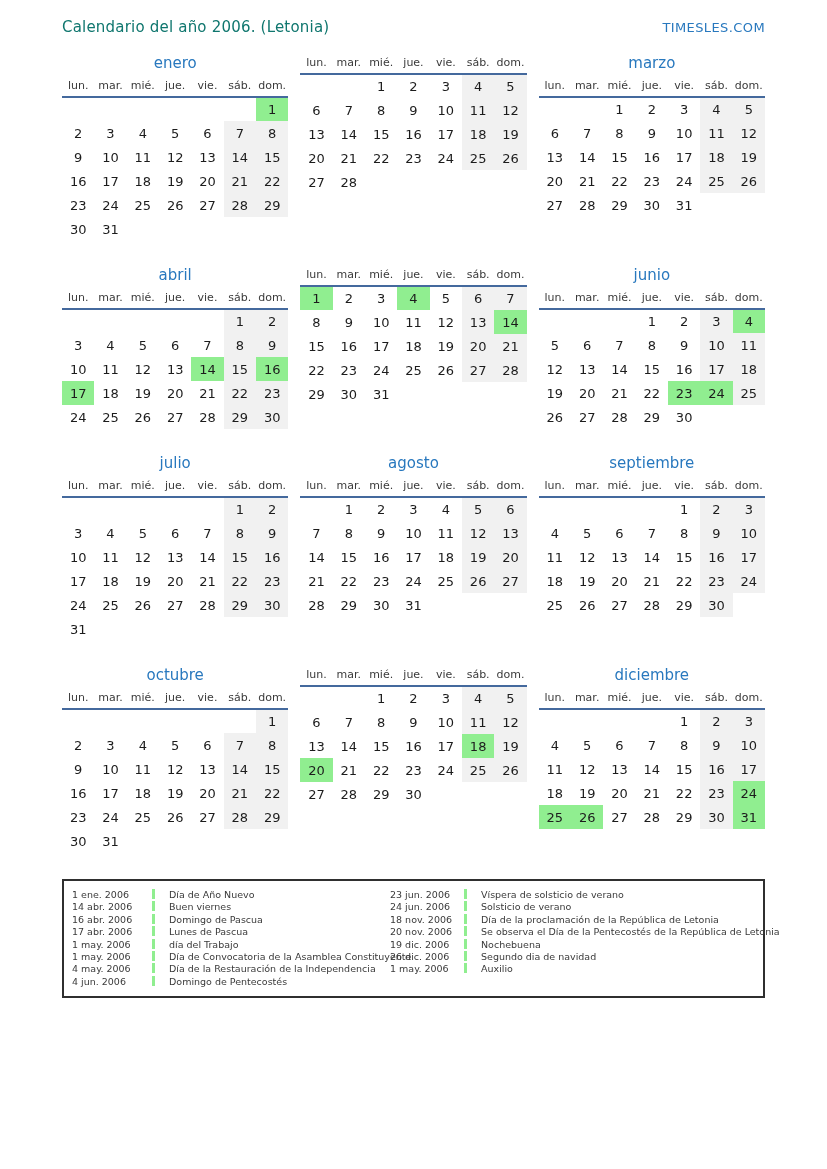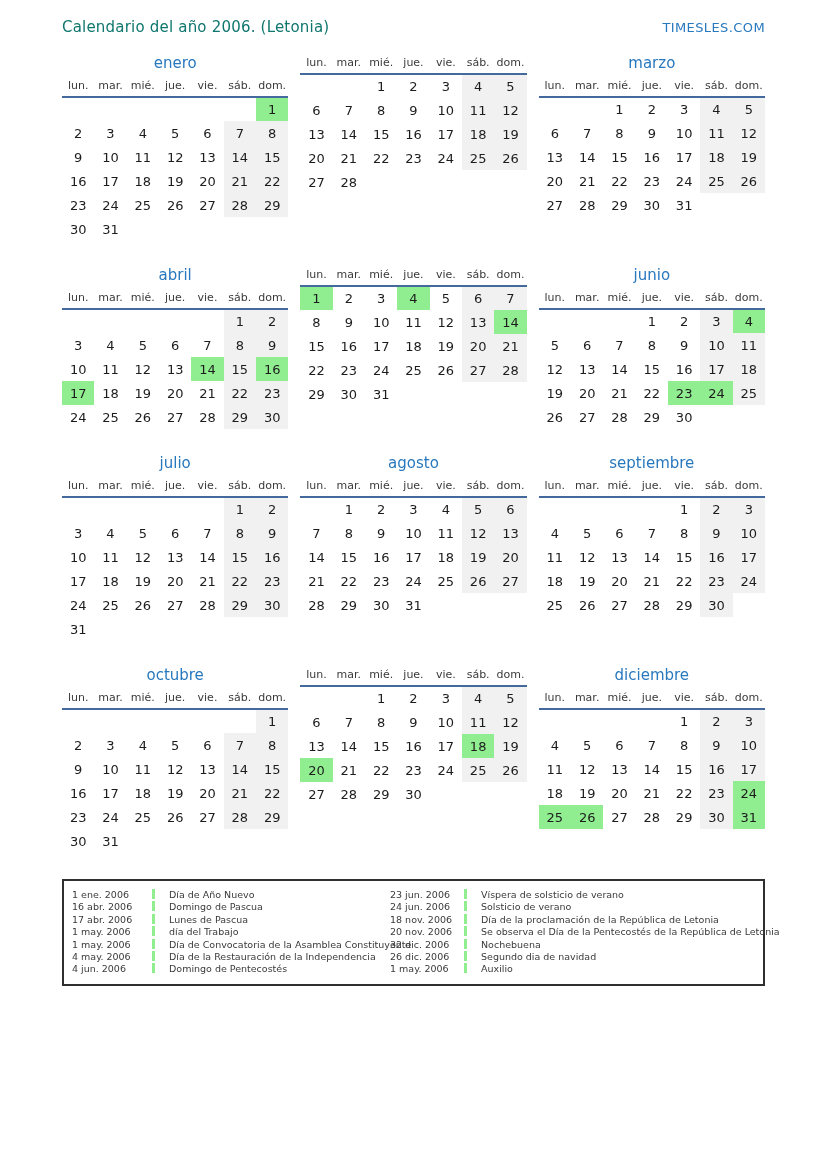--- a/index.html
+++ b/index.html
@@ -867,20 +867,25 @@
 </div>
 
 <div class="legend">
   <div class="legend-col left">
       <div class="legend-item">
         <span class="legend-date">1 ene. 2006</span>
         <span class="legend-bar"></span>
         <span class="legend-name">Día de Año Nuevo</span>
       </div>
       <div class="legend-item">
+        <span class="legend-date">14 abr. 2006</span>
+        <span class="legend-bar"></span>
+        <span class="legend-name">Buen viernes</span>
+      </div>
+      <div class="legend-item">
         <span class="legend-date">16 abr. 2006</span>
         <span class="legend-bar"></span>
         <span class="legend-name">Domingo de Pascua</span>
       </div>
       <div class="legend-item">
         <span class="legend-date">17 abr. 2006</span>
         <span class="legend-bar"></span>
         <span class="legend-name">Lunes de Pascua</span>
       </div>
       <div class="legend-item">
@@ -919,21 +924,21 @@
         <span class="legend-date">18 nov. 2006</span>
         <span class="legend-bar"></span>
         <span class="legend-name">Día de la proclamación de la República de Letonia</span>
       </div>
       <div class="legend-item">
         <span class="legend-date">20 nov. 2006</span>
         <span class="legend-bar"></span>
         <span class="legend-name">Se observa el Día de la Pentecostés de la República de Letonia</span>
       </div>
       <div class="legend-item">
-        <span class="legend-date">32 dic. 2006</span>
+        <span class="legend-date">19 dic. 2006</span>
         <span class="legend-bar"></span>
         <span class="legend-name">Nochebuena</span>
       </div>
       <div class="legend-item">
         <span class="legend-date">26 dic. 2006</span>
         <span class="legend-bar"></span>
         <span class="legend-name">Segundo dia de navidad</span>
       </div>
       <div class="legend-item">
         <span class="legend-date">1 may. 2006</span>

